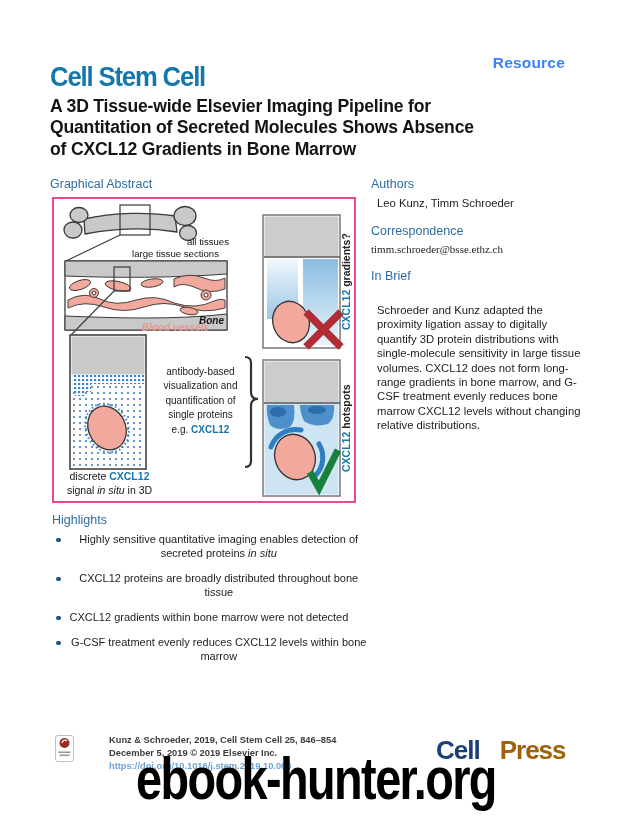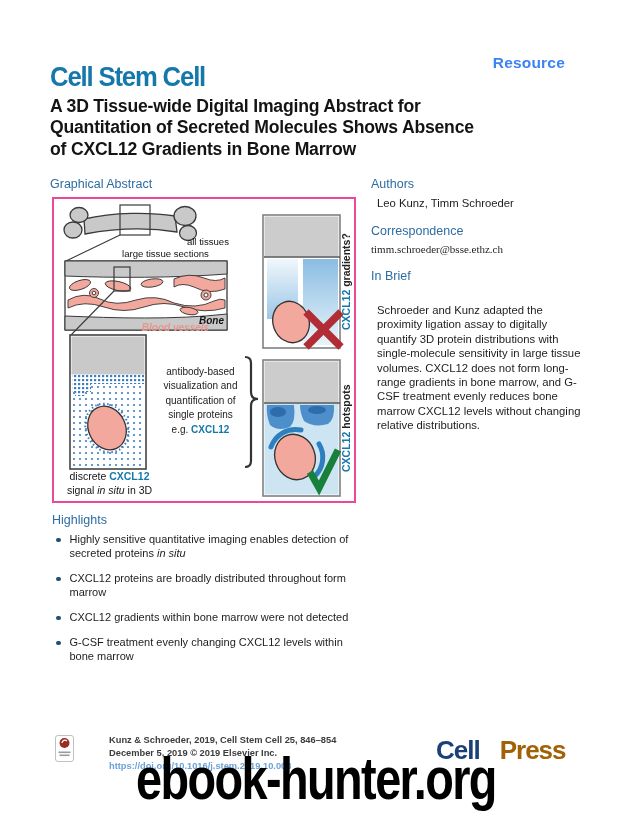--- a/index.html
+++ b/index.html
@@ -19,21 +19,21 @@
   .ga-svg{position:absolute;left:0;top:0;}
   .ga-label{position:absolute;font-size:9.6px;color:#141414;white-space:nowrap;}
   .bone-label{font-size:10px;font-weight:bold;font-style:italic;color:#141414;}
   .vessel-label{font-size:10px;font-weight:bold;font-style:italic;color:#e8968c;}
   .mid-text{font-size:10px;line-height:14.4px;color:#222;text-align:center;}
   .blue-b{color:#1578ab;font-weight:bold;}
   .caption{font-size:10.5px;line-height:13.5px;color:#141414;text-align:center;white-space:nowrap;}
   .vlabel{position:absolute;writing-mode:vertical-rl;transform:rotate(180deg);
           font-size:10.5px;font-weight:bold;color:#222;text-align:center;width:16px;white-space:nowrap;}
 
-  .hl-item{display:flex;margin-bottom:11.5px;}
+  .hl-item{display:flex;margin-bottom:11.5px;text-align:center;}
   .hl-bullet{width:4.5px;height:4.5px;border-radius:50%;background:#1f4e79;margin:4.5px 9px 0 3px;flex:none;}
   .hl-text{font-size:11px;line-height:13.8px;color:#1d1d1d;}
 
   .cite{font-size:9.3px;line-height:13.2px;color:#3c3c3c;font-weight:bold;}
   .doi{color:#6aa3d8;font-weight:bold;text-decoration:none;}
   .cellpress{font-size:26px;font-weight:bold;letter-spacing:-1px;white-space:nowrap;}
   .cp-cell{color:#1b3f77;}
   .cp-press{color:#a16207;padding-left:20px;}
   .watermark{font-size:60px;font-weight:bold;color:#000;letter-spacing:-2px;white-space:nowrap;
              transform:scaleX(.78);transform-origin:left top;z-index:50;}
@@ -41,21 +41,21 @@
 </style>
 </head>
 <body>
 
 <div class="page">
 
   <div class="abs resource" style="left:465px;top:54px;width:100px;text-align:right;">Resource</div>
   <div class="abs journal-logo" style="left:50px;top:62px;">Cell Stem Cell</div>
 
   <div class="abs title" style="left:50px;top:96px;width:530px;">
-    <div>A 3D Tissue-wide Digital Imaging Abstract for</div>
+    <div>A 3D Tissue-wide Elsevier Imaging Pipeline for</div>
     <div>Quantitation of Secreted Molecules Shows Absence</div>
     <div>of CXCL12 Gradients in Bone Marrow</div>
   </div>
 
   <div class="abs sec-head" style="left:50px;top:177px;">Graphical Abstract</div>
   <div class="abs sec-head" style="left:371px;top:177px;">Authors</div>
 
   <div class="abs body-txt" style="left:371px;top:196px;">Leo Kunz, Timm Schroeder</div>
   <div class="abs sec-head" style="left:371px;top:224px;">Correspondence</div>
   <a class="abs email" href="#" style="left:371px;top:243px;">timm.schroeder@bsse.ethz.ch</a>
@@ -149,21 +149,21 @@
         <path d="M246,206 L280,206 Q281,220 274,225 Q260,229 250,222 Q246,214 246,206 Z" fill="#4d8fcb"></path>
         <ellipse cx="263" cy="211" rx="9" ry="4" fill="#2e6cab"></ellipse>
         <path d="M217,248 A26,26 0 0 1 247,231" fill="none" stroke="#2e7fc0" stroke-width="5" stroke-linecap="round"></path>
         <path d="M265,245 A26,26 0 0 1 261,277" fill="none" stroke="#2e7fc0" stroke-width="5" stroke-linecap="round"></path>
         <ellipse cx="241" cy="258" rx="20" ry="23" transform="rotate(-20 241 258)" fill="#f3a89d" stroke="#333" stroke-width="1.3"></ellipse>
         <path d="M256,273 L265,289 L284,251" fill="none" stroke="#17803a" stroke-width="7"></path>
       </g>
     </svg>
 
     <div class="ga-label" style="left:68px;top:37px;width:107px;text-align:right;">all tissues</div>
-    <div class="ga-label" style="left:68px;top:49px;width:107px;text-align:left;">large tissue sections</div>
+    <div class="ga-label" style="left:68px;top:49px;width:107px;text-align:center;">large tissue sections</div>
     <div class="ga-label bone-label" style="left:110px;top:116px;width:60px;text-align:right;">Bone</div>
     <div class="ga-label vessel-label" style="left:68px;top:123px;width:107px;text-align:center;">Blood vessels</div>
 
     <div class="abs mid-text" style="left:94px;top:166px;width:105px;">
       <div>antibody-based</div>
       <div>visualization and</div>
       <div>quantification of</div>
       <div>single proteins</div>
       <div><span>e.g. </span><span class="blue-b">CXCL12</span></div>
     </div>
@@ -178,29 +178,29 @@
   </div>
 
   <div class="abs sec-head" style="left:52px;top:513px;">Highlights</div>
   <div class="abs" style="left:53px;top:533px;width:315px;">
     <div class="hl-item">
       <span class="hl-bullet"></span>
       <span class="hl-text"><span>Highly sensitive quantitative imaging enables detection of secreted proteins </span><i>in situ</i></span>
     </div>
     <div class="hl-item">
       <span class="hl-bullet"></span>
-      <span class="hl-text">CXCL12 proteins are broadly distributed throughout form marrow</span>
+      <span class="hl-text">CXCL12 proteins are broadly distributed throughout bone tissue</span>
     </div>
     <div class="hl-item">
       <span class="hl-bullet"></span>
       <span class="hl-text">CXCL12 gradients within bone marrow were not detected</span>
     </div>
     <div class="hl-item">
       <span class="hl-bullet"></span>
-      <span class="hl-text">G-CSF treatment evenly changing CXCL12 levels within bone marrow</span>
+      <span class="hl-text">G-CSF treatment evenly reduces CXCL12 levels within bone marrow</span>
     </div>
   </div>
 
   <svg class="abs" style="left:55px;top:735px;" width="19" height="27" viewBox="0 0 19 27">
     <rect x="0.5" y="0.5" width="18" height="26" rx="2.5" fill="#ffffff" stroke="#c0c0c0"></rect>
     <circle cx="9.5" cy="8" r="5" fill="#9b2c23"></circle>
     <path d="M7,8 A3,3 0 0 1 12,6" fill="none" stroke="#fff" stroke-width="1.3"></path>
     <rect x="3.5" y="16.5" width="12" height="1.6" fill="#9a9a9a"></rect>
     <rect x="4.5" y="19.5" width="10" height="1.6" fill="#9a9a9a"></rect>
   </svg>

